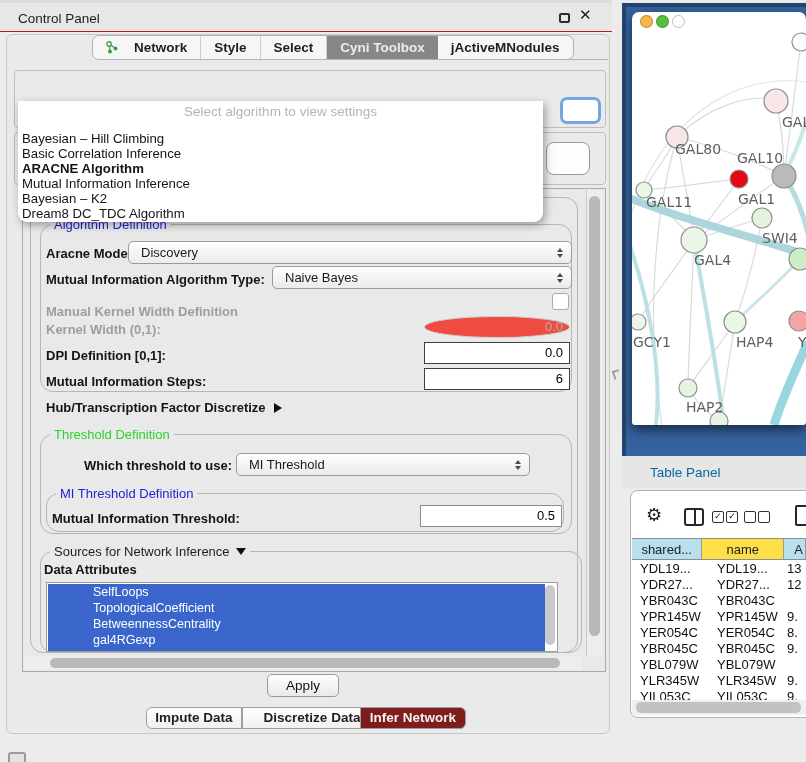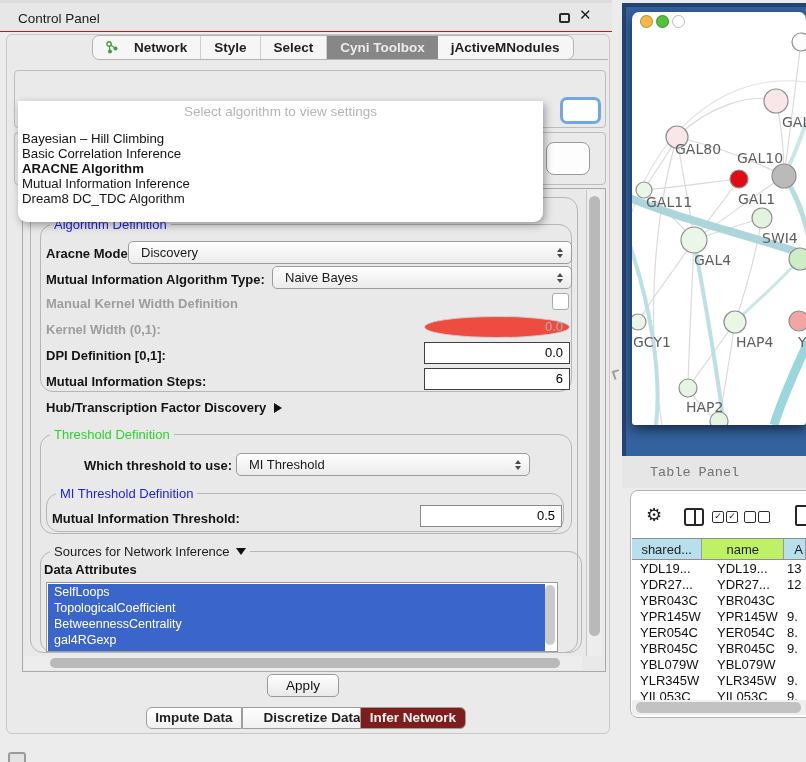--- a/index.html
+++ b/index.html
@@ -68,21 +68,21 @@
   .corner-icon{left:8px;top:752px;width:18px;height:14px;border:2px solid #9b9b9b;border-radius:3px;background:#e3e3e3;}
   .split-mark{left:613px;top:370px;width:7px;height:9px;border-left:2px solid #9d9d9d;border-top:2px solid #9d9d9d;transform:rotate(-18deg);}
   
   .desktop{left:622px;top:3px;width:184px;height:453px;background:#34629e;border-top:4px solid #24456f;border-left:4px solid #24456f;}
   .mac-window{left:632px;top:12px;width:174px;height:413px;background:#ffffff;border-radius:7px 7px 3px 3px;
               box-shadow:0 5px 12px rgba(0,0,0,0.55);overflow:hidden;z-index:3;}
   .light{position:absolute;top:3px;width:13px;height:13px;border-radius:50%;border:1px solid rgba(0,0,0,0.25);box-sizing:border-box;}
   .net-svg{position:absolute;left:0;top:0;}
   .nlabel{font-family:"DejaVu Sans","Liberation Sans",sans-serif;font-size:14px;fill:#5e5e5e;}
   .tpanel-bar{left:622px;top:456px;width:184px;height:32px;background:#e6e6e6;}
-  .tpanel-title{left:650px;top:465px;font-size:13.5px;color:#737373;font-family:Liberation Mono, monospace;}
+  .tpanel-title{left:650px;top:465px;font-size:13.5px;color:#0369a1;}
   .table-box{left:630px;top:490px;width:200px;height:228px;background:#fff;border:1px solid #b2b2b2;border-radius:8px;}
   .gear{left:646px;top:504px;font-size:18px;color:#1d1d1d;z-index:4;}
   .col-icon{left:684px;top:508px;width:20px;height:18px;border:2px solid #262626;border-radius:3px;z-index:4;}
   .col-icon::after{content:"";position:absolute;left:50%;top:0;width:2px;height:100%;background:#262626;}
   .cb{position:absolute;width:10px;height:10px;border:1.5px solid #2e2e2e;border-radius:2px;background:#fff;font-size:9px;
       line-height:9px;text-align:center;color:#111;font-weight:bold;z-index:4;}
   .doc-icon{left:795px;top:505px;width:16px;height:21px;border:2px solid #262626;border-radius:2px;background:#fff;z-index:4;}
   .thead{left:632px;top:538px;width:174px;height:22px;display:flex;border-top:1px solid #8e8e8e;border-bottom:1px solid #8e8e8e;z-index:4;}
   .th{font-size:13px;color:#1e1e1e;text-align:center;line-height:21px;border-right:1px solid #9a9a9a;box-sizing:border-box;overflow:hidden;}
   .trows{left:632px;top:561px;width:200px;z-index:4;}
@@ -139,20 +139,21 @@
   <div class="abs frag-combo-blue"></div>
   <div class="abs frag-combo-gray"></div>
 
   <div class="abs popup">
     <div class="popup-ph">Select algorithm to view settings</div>
     <div class="algo-list">
         <div class="algo-opt">Bayesian – Hill Climbing</div>
         <div class="algo-opt">Basic Correlation Inference</div>
         <div class="algo-opt hl">ARACNE Algorithm</div>
         <div class="algo-opt">Mutual Information Inference</div>
+        <div class="algo-opt">Bayesian – K2</div>
         <div class="algo-opt">Dream8 DC_TDC Algorithm</div>
       </div>
   </div>
 
   <div class="abs scrollpane"></div>
   <div class="abs vsb-track"></div>
   <div class="abs vsb-thumb"></div>
   <div class="abs hsb-track"></div>
   <div class="abs hsb-thumb"></div>
 
@@ -172,31 +173,31 @@
       </span>
   </div>
   <div class="lbl" style="left:46px;top:272px;">Mutual Information Algorithm Type:</div>
   <div class="combo" style="left:272px;top:266px;width:300px;height:23px;">
     <span>Naive Bayes</span>
     <span class="spin">
         <i class="up"></i>
         <i class="dn"></i>
       </span>
   </div>
-  <div class="lbl dis" style="left:46px;top:296px;">Manual Kernel Width Definition</div>
+  <div class="lbl dis" style="left:46px;top:304px;">Manual Kernel Width Definition</div>
   <div class="checkbox" style="left:552px;top:293px;"></div>
   <div class="lbl dis" style="left:46px;top:322px;">Kernel Width (0,1):</div>
   <div class="inp light" style="left: 424px; top: 316px; width: 146px; height: 22px; background: rgb(238, 75, 65);">0.0</div>
   <div class="lbl" style="left:46px;top:348px;">DPI Definition [0,1]:</div>
   <div class="inp" style="left:424px;top:342px;width:146px;height:22px;">0.0</div>
   <div class="lbl" style="left:46px;top:374px;">Mutual Information Steps:</div>
   <div class="inp" style="left:424px;top:368px;width:146px;height:22px;">6</div>
 
   <div class="lbl" style="left:46px;top:400px;">
-    <span>Hub/Transcription Factor Discovery</span><span class="tri-right"></span>
+    <span>Hub/Transcription Factor Discretize</span><span class="tri-right"></span>
   </div>
 
   <div class="fs" style="left:40px;top:434px;width:532px;height:100px;">
     <span class="fs-t t-green">Threshold Definition</span>
   </div>
   <div class="lbl" style="left:84px;top:458px;">Which threshold to use:</div>
   <div class="combo" style="left:236px;top:453px;width:294px;height:23px;">
     <span>MI Threshold</span>
     <span class="spin">
         <i class="up"></i>
@@ -208,21 +209,21 @@
   </div>
   <div class="lbl" style="left:52px;top:511px;">Mutual Information Threshold:</div>
   <div class="inp" style="left:420px;top:505px;width:142px;height:22px;border-width:1px;border-color:#8c8c8c;">0.5</div>
 
   <div class="fs" style="left:40px;top:551px;width:542px;height:102px;">
     <span class="fs-t"><span>Sources for Network Inference</span><span class="tri-down"></span></span>
   </div>
   <div class="lbl" style="left:44px;top:562px;">Data Attributes</div>
   <div class="abs listbox">
     <div class="attr-fill"></div>
-    <div class="abs" style="left:1px;top:1px;width:497px;">
+    <div class="abs" style="left:1px;top:1px;width:497px;padding-left:39px;">
         <div class="attr-item">SelfLoops</div>
         <div class="attr-item">TopologicalCoefficient</div>
         <div class="attr-item">BetweennessCentrality</div>
         <div class="attr-item">gal4RGexp</div>
       </div>
     <div class="list-sb"></div>
   </div>
 
   <div class="abs apply-btn">Apply</div>
   <div class="btab" style="left:146px;width:96px;border-radius:6px 0 0 6px;">Impute Data</div>
@@ -297,21 +298,21 @@
   <div class="abs table-box"></div>
   <div class="abs gear">⚙</div>
   <div class="abs col-icon"></div>
   <div class="cb" style="left:712px;top:511px;">✓</div>
   <div class="cb" style="left:726px;top:511px;">✓</div>
   <div class="cb" style="left:744px;top:511px;"></div>
   <div class="cb" style="left:758px;top:511px;"></div>
   <div class="abs doc-icon"></div>
   <div class="abs thead">
     <div class="th" style="width:79px;background:#b7dfee;">shared...</div>
-    <div class="th" style="width:92px;background:#bef264;">name</div>
+    <div class="th" style="width:92px;background:#fde047;">name</div>
     <div class="th" style="width:23px;background:#b7dfee;text-align:left;padding-left:10px;">A</div>
   </div>
   <div class="abs trows">
       <div class="trow">
         <div class="tcell c0">YDL19...</div>
         <div class="tcell c1">YDL19...</div>
         <div class="tcell c2">13</div>
       </div>
       <div class="trow">
         <div class="tcell c0">YDR27...</div>

